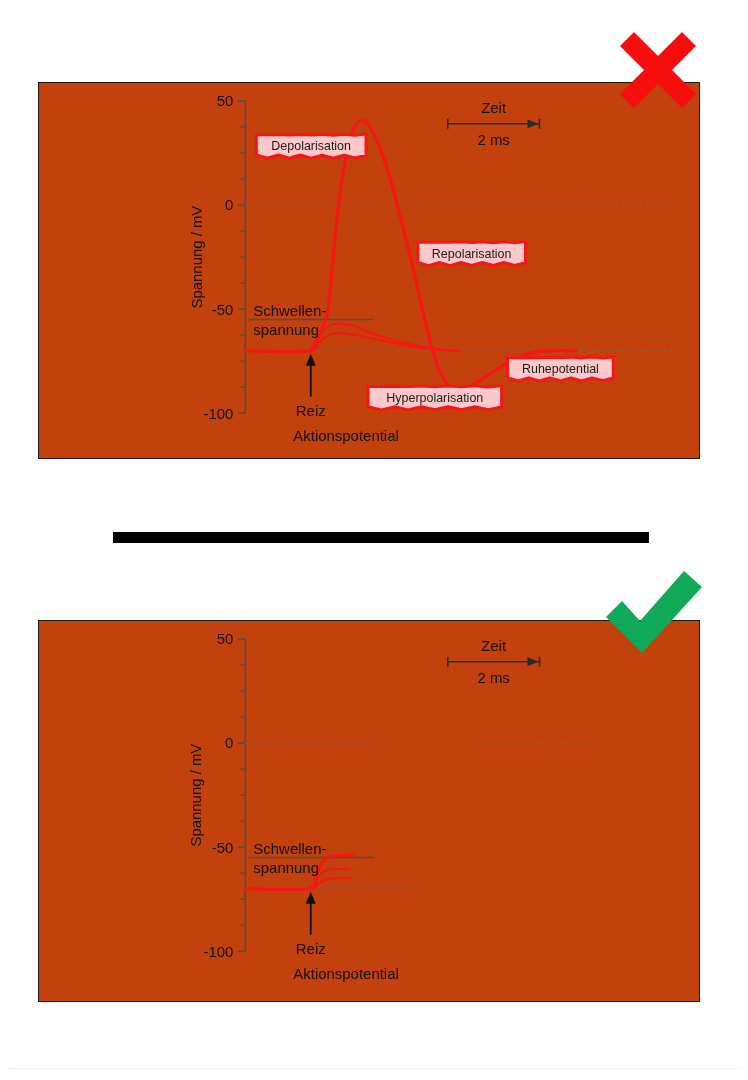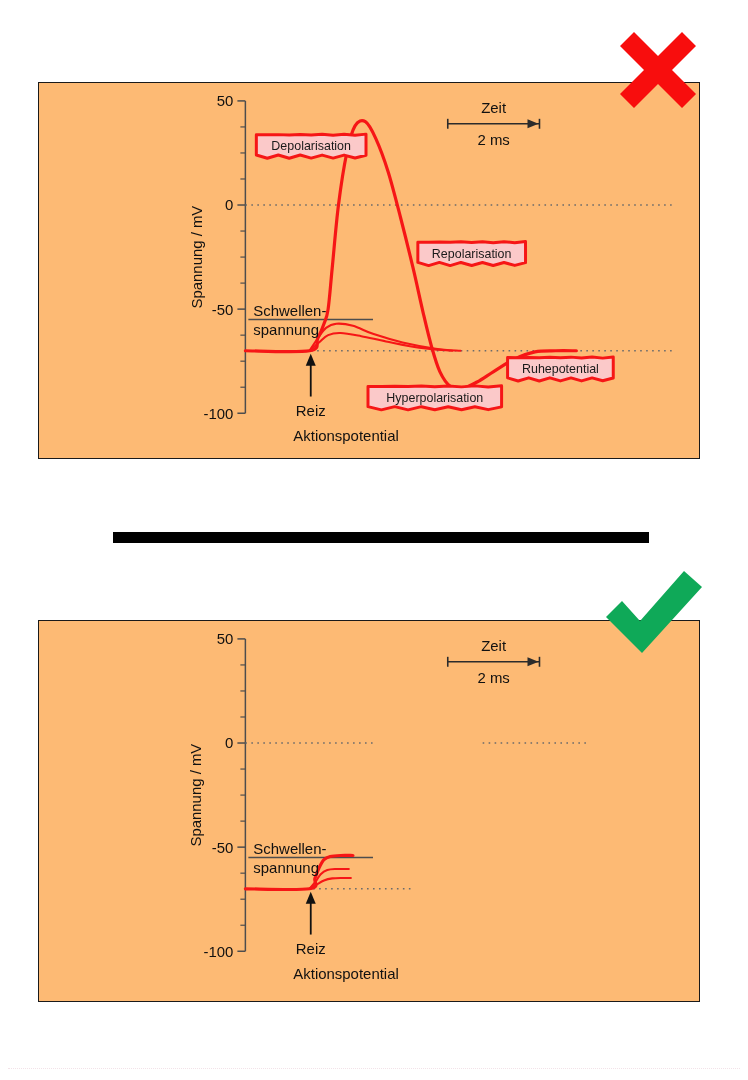--- a/index.html
+++ b/index.html
@@ -11,21 +11,21 @@
     width: 748px;
     height: 1080px;
     position: relative;
     font-family: "Liberation Sans", sans-serif;
     overflow: hidden;
   }
   .panel {
     position: absolute;
     box-sizing: border-box;
     border: 1.4px solid #1a1a1a;
-    background: #fdba74;
+    background: #c2410c;
   }
   #panel-top    { left: 38px;  top: 82px;  width: 662px; height: 377px; }
   #panel-bottom { left: 38px;  top: 620px; width: 662px; height: 382px; }
 
   .chart-svg {
     position: absolute;
     left: 0;
     top: 0;
     width: 100%;
     height: 100%;

